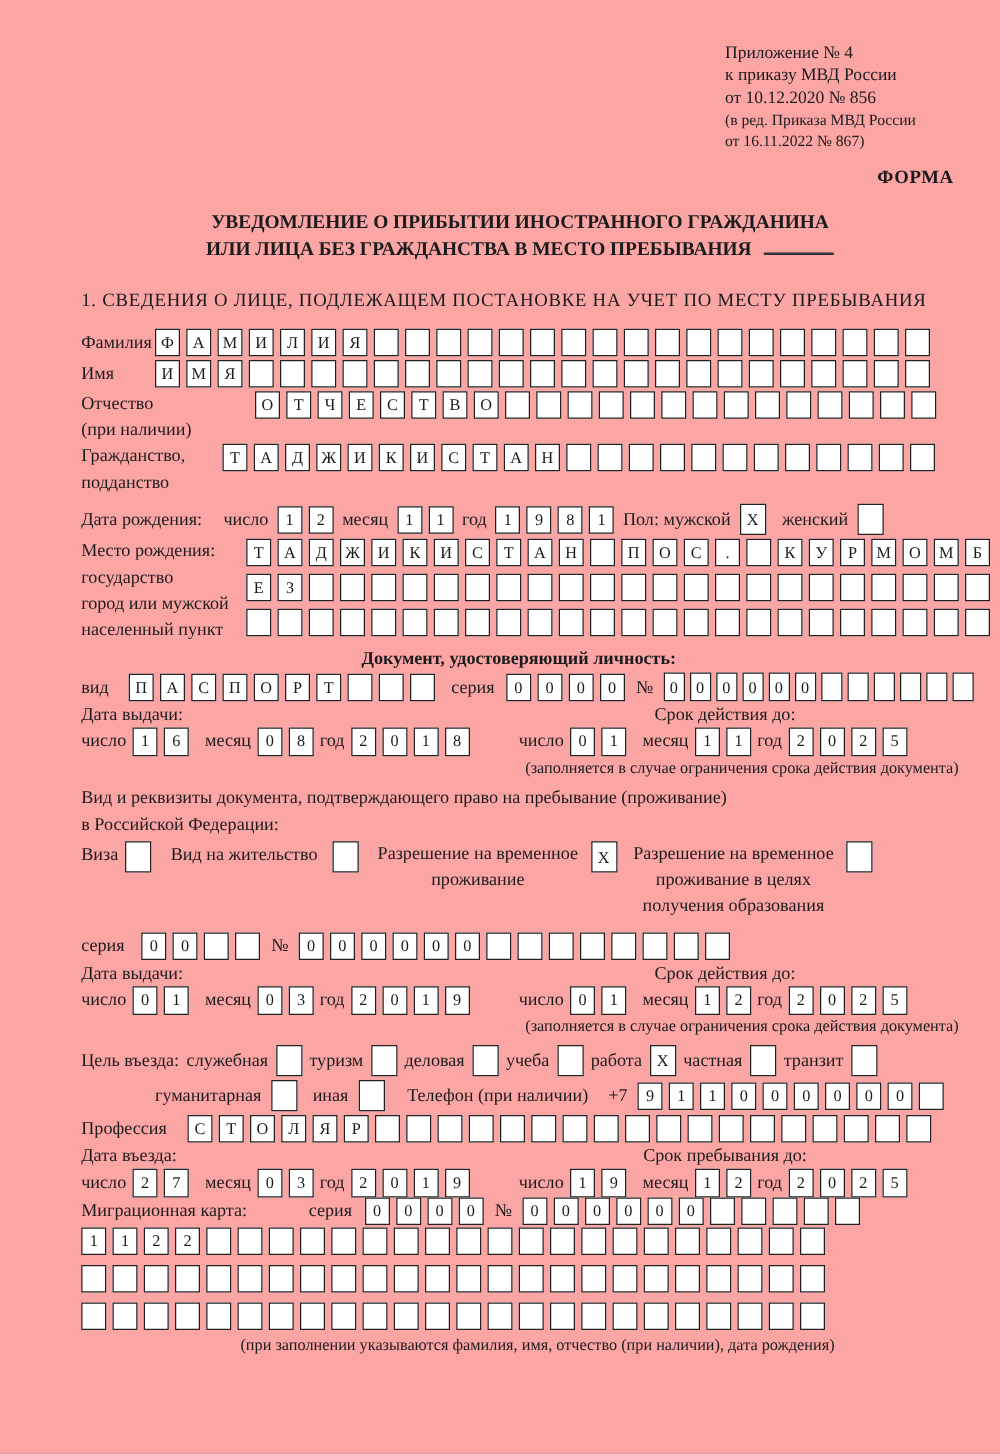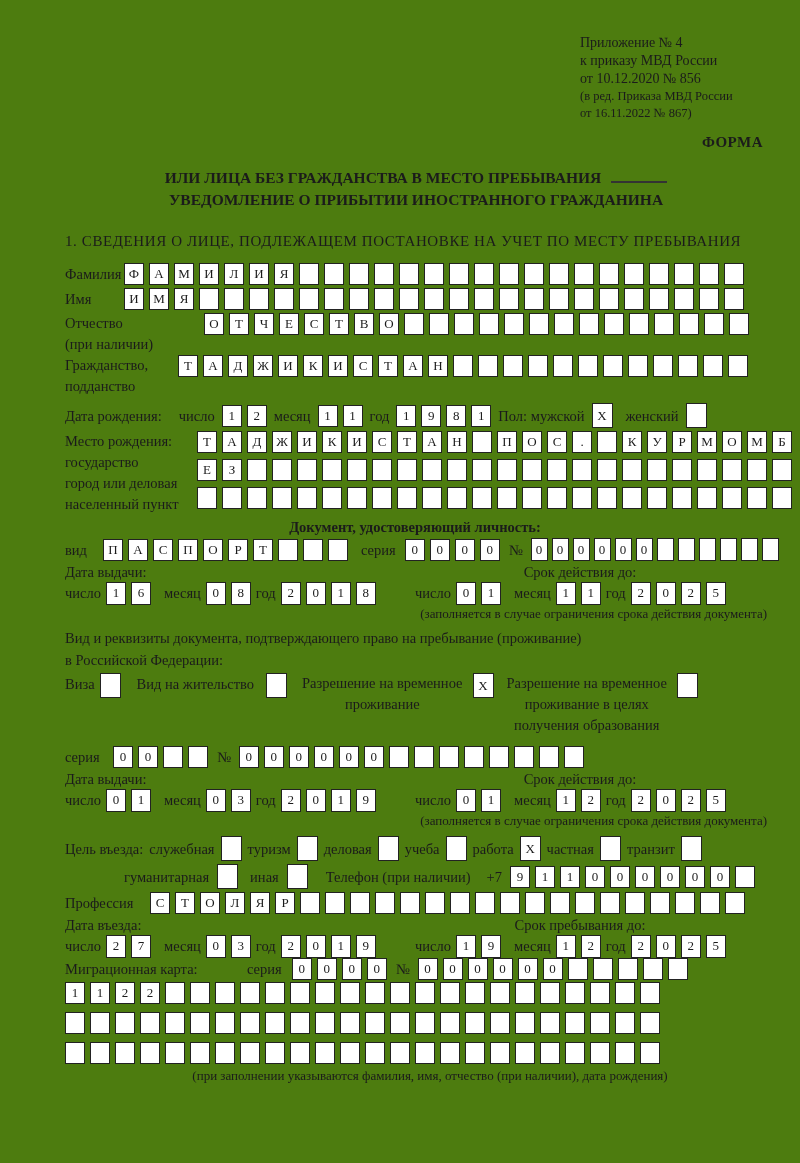--- a/index.html
+++ b/index.html
@@ -1,17 +1,17 @@
 <!DOCTYPE html>
 <html lang="ru"><head>
 <meta charset="utf-8">
 <style>
   html,body{margin:0;padding:0;background:#9a9a9a;}
   .page{
-    width:800px;height:1163px;background:#4d7c0f;color:#1b1b1b;
+    width:800px;height:1163px;background:#fca5a5;color:#1b1b1b;
     font-family:"Liberation Serif","DejaVu Serif",serif;
     font-size:14.5px;box-sizing:border-box;
     padding:34px 5px 10px 65px;position:relative;overflow:hidden;
   }
   .ref{width:185px;margin-left:auto;margin-right:30px;text-align:left;}
   .ref .l{line-height:18px;font-size:14px;}
   .ref .s{line-height:17px;font-size:12.5px;}
   .forma{text-align:right;margin-right:32px;margin-top:12px;font-weight:bold;font-size:15px;letter-spacing:.5px;}
   .title{text-align:center;font-weight:bold;font-size:15.5px;margin-top:16px;margin-left:-28px;line-height:22px;}
   .uline{display:inline-block;width:56px;border-bottom:2px solid #333;margin-left:10px;}
@@ -49,22 +49,22 @@
     <div class="l">Приложение № 4</div>
     <div class="l">к приказу МВД России</div>
     <div class="l">от 10.12.2020 № 856</div>
     <div class="s">(в ред. Приказа МВД России</div>
     <div class="s">от 16.11.2022 № 867)</div>
   </div>
 
   <div class="forma">ФОРМА</div>
 
   <div class="title">
+    <div>УВЕДОМЛЕНИЕ О ПРИБЫТИИ ИНОСТРАННОГО ГРАЖДАНИНА</div>
     <div><span>ИЛИ ЛИЦА БЕЗ ГРАЖДАНСТВА В МЕСТО ПРЕБЫВАНИЯ</span><span class="uline"></span></div>
-    <div>УВЕДОМЛЕНИЕ О ПРИБЫТИИ ИНОСТРАННОГО ГРАЖДАНИНА</div>
   </div>
 
   <div class="sech">1. СВЕДЕНИЯ О ЛИЦЕ, ПОДЛЕЖАЩЕМ ПОСТАНОВКЕ НА УЧЕТ ПО МЕСТУ ПРЕБЫВАНИЯ</div>
 
   <div class="frow mt12">
     <span class="lbl" style="width:59px">Фамилия</span>
     <div class="cells">
         <span class="cell">Ф</span>
         <span class="cell">А</span>
         <span class="cell">М</span>
@@ -213,21 +213,21 @@
     <span class="lbl" style="margin-left:6px">женский</span>
     <div class="cb">
         <span class="cell"></span>
       </div>
   </div>
 
   <div class="frow mt3">
     <div class="lstack" style="width:132px">
       <div>Место рождения:</div>
       <div>государство</div>
-      <div>город или деловая</div>
+      <div>город или мужской</div>
       <div>населенный пункт</div>
     </div>
     <div class="vstack">
       <div class="cells">
           <span class="cell">Т</span>
           <span class="cell">А</span>
           <span class="cell">Д</span>
           <span class="cell">Ж</span>
           <span class="cell">И</span>
           <span class="cell">К</span>

